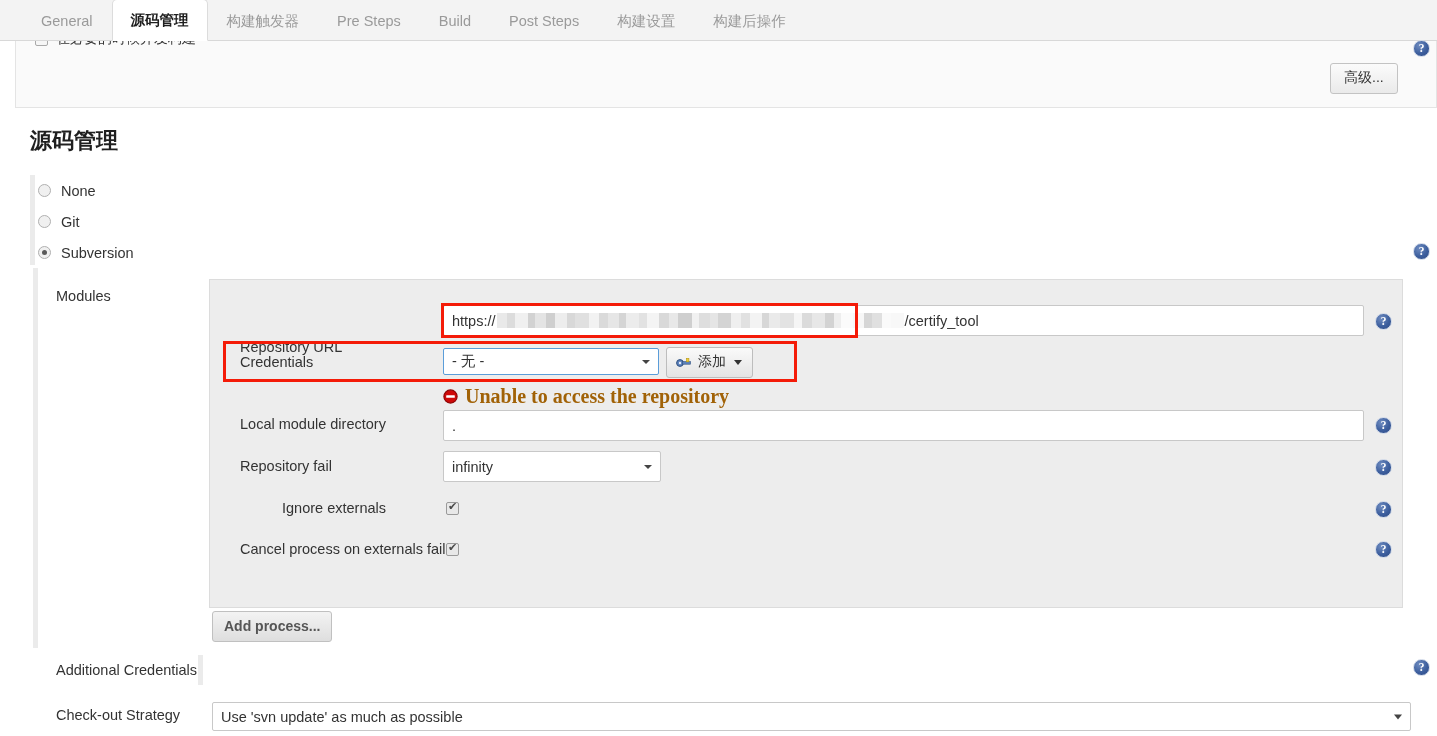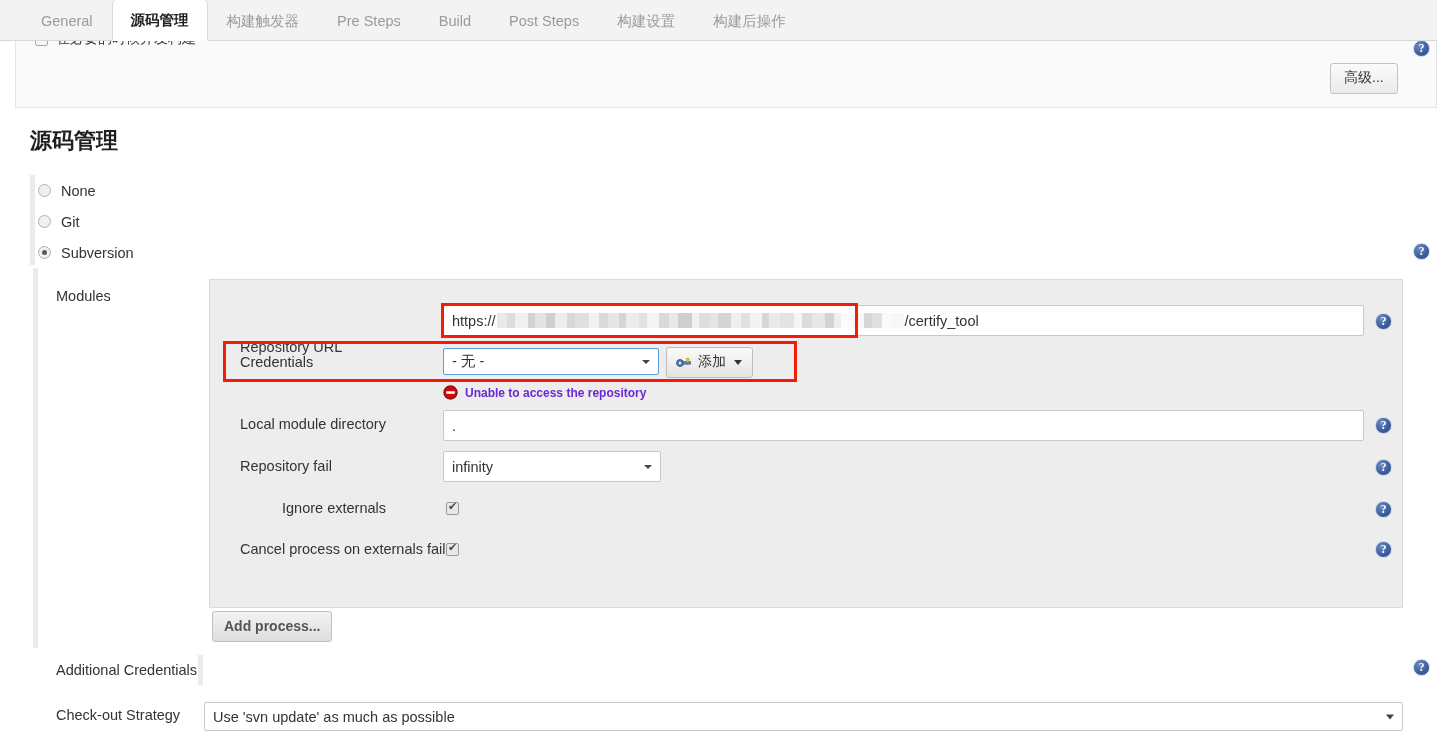--- a/index.html
+++ b/index.html
@@ -126,21 +126,21 @@
   }
   .gbtn {
     padding: 6px 11px 7px 11px; font-size: 14px; font-weight: bold; color: #555;
     background: linear-gradient(#f3f3f3, #dedede);
     border: 1px solid #c0c0c0; border-radius: 3px; cursor: pointer;
     white-space: nowrap; font-family: inherit;
   }
 
   
   .err-row { position: absolute; left: 443px; top: 385px; display: flex; align-items: center; gap: 7px; }
-  .err-text { font-size: 12px; font-weight: bold; color: #6d28d9; white-space: nowrap; }
+  .err-text { font-size: 20px; font-weight: bold; color: #a16207; white-space: nowrap; font-family: Liberation Serif, serif; }
 
   
   .help {
     position: absolute; width: 17px; height: 17px; border-radius: 50%;
     background: radial-gradient(circle at 35% 30%, #6f8cc0 0%, #3d5f9e 55%, #2d4a84 100%);
     border: 1px solid #cfd8e8; cursor: pointer;
   }
   .help::after {
     content: "?"; position: absolute; left: 0; right: 0; top: -1px;
     text-align: center; font-size: 11.5px; font-weight: bold; color: #ffffff;
@@ -317,21 +317,21 @@
 
   <div class="addcred-gutter"></div>
   <div class="frow" style="left:56px; top:662px;">
     <span class="flabel">Additional Credentials</span>
   </div>
   <div class="help" style="left:1413px; top:659px;"></div>
 
   <div class="frow" style="left:56px; top:707px;">
     <span class="flabel">Check-out Strategy</span>
   </div>
-  <div class="sel" style="position:absolute; left:204px; top:702px; width:1199px; height:29px; display:flex; align-items:center; padding:0 24px 0 8px;">
+  <div class="sel" style="position:absolute; left:212px; top:702px; width:1199px; height:29px; display:flex; align-items:center; padding:0 24px 0 8px;">
     <span>Use 'svn update' as much as possible</span>
     <span class="caret" style="border-top-width:5px;"></span>
   </div>
 
   <div class="anno" style="left:441px; top:303px; width:417px; height:35px;"></div>
   <div class="anno" style="left:223px; top:341px; width:574px; height:41px;"></div>
 
 </div>
 
 </body></html>

